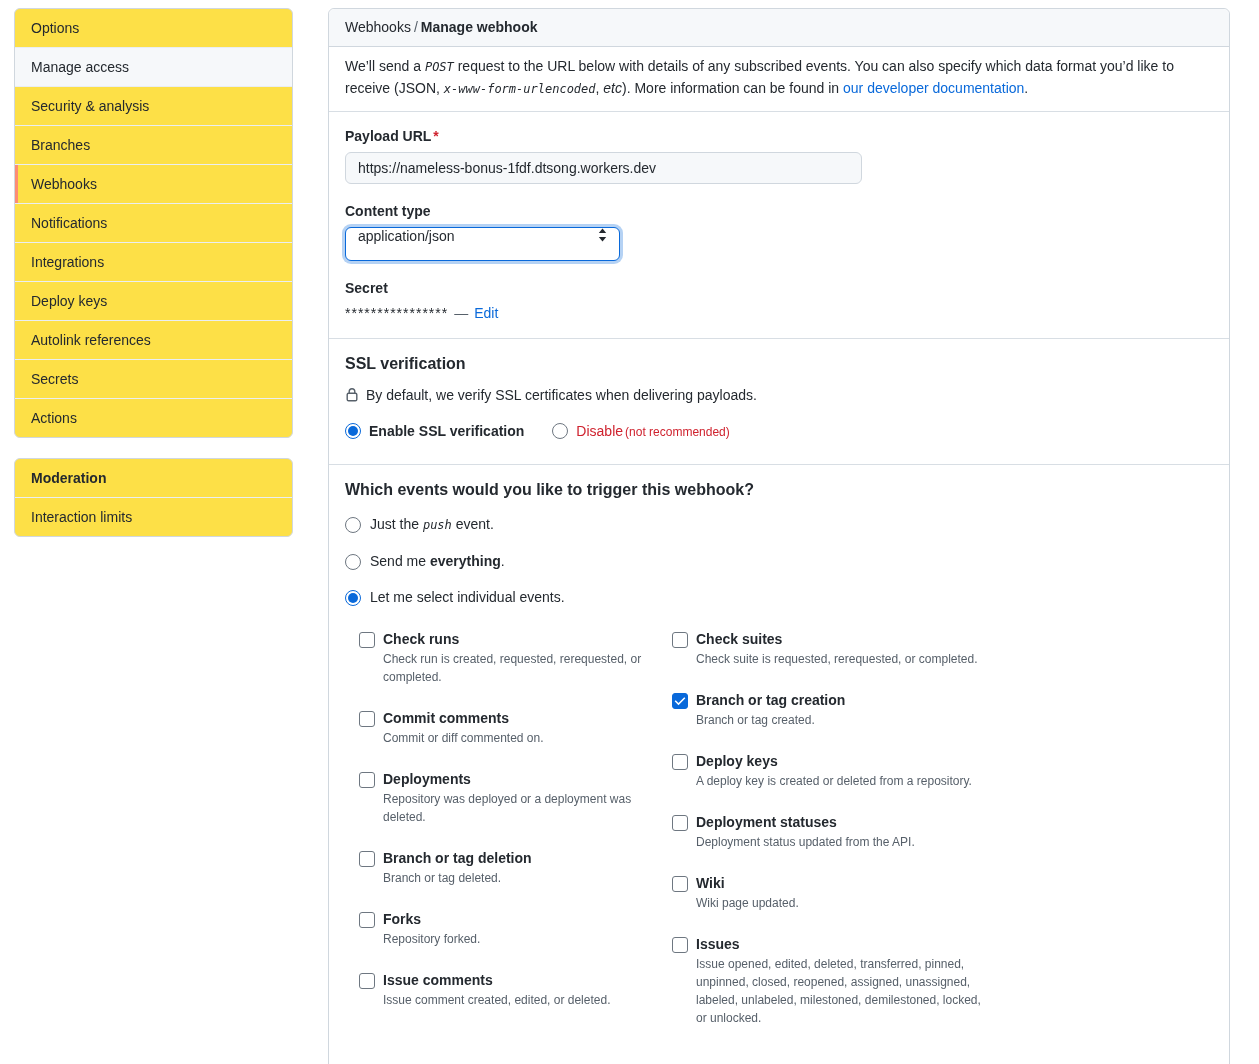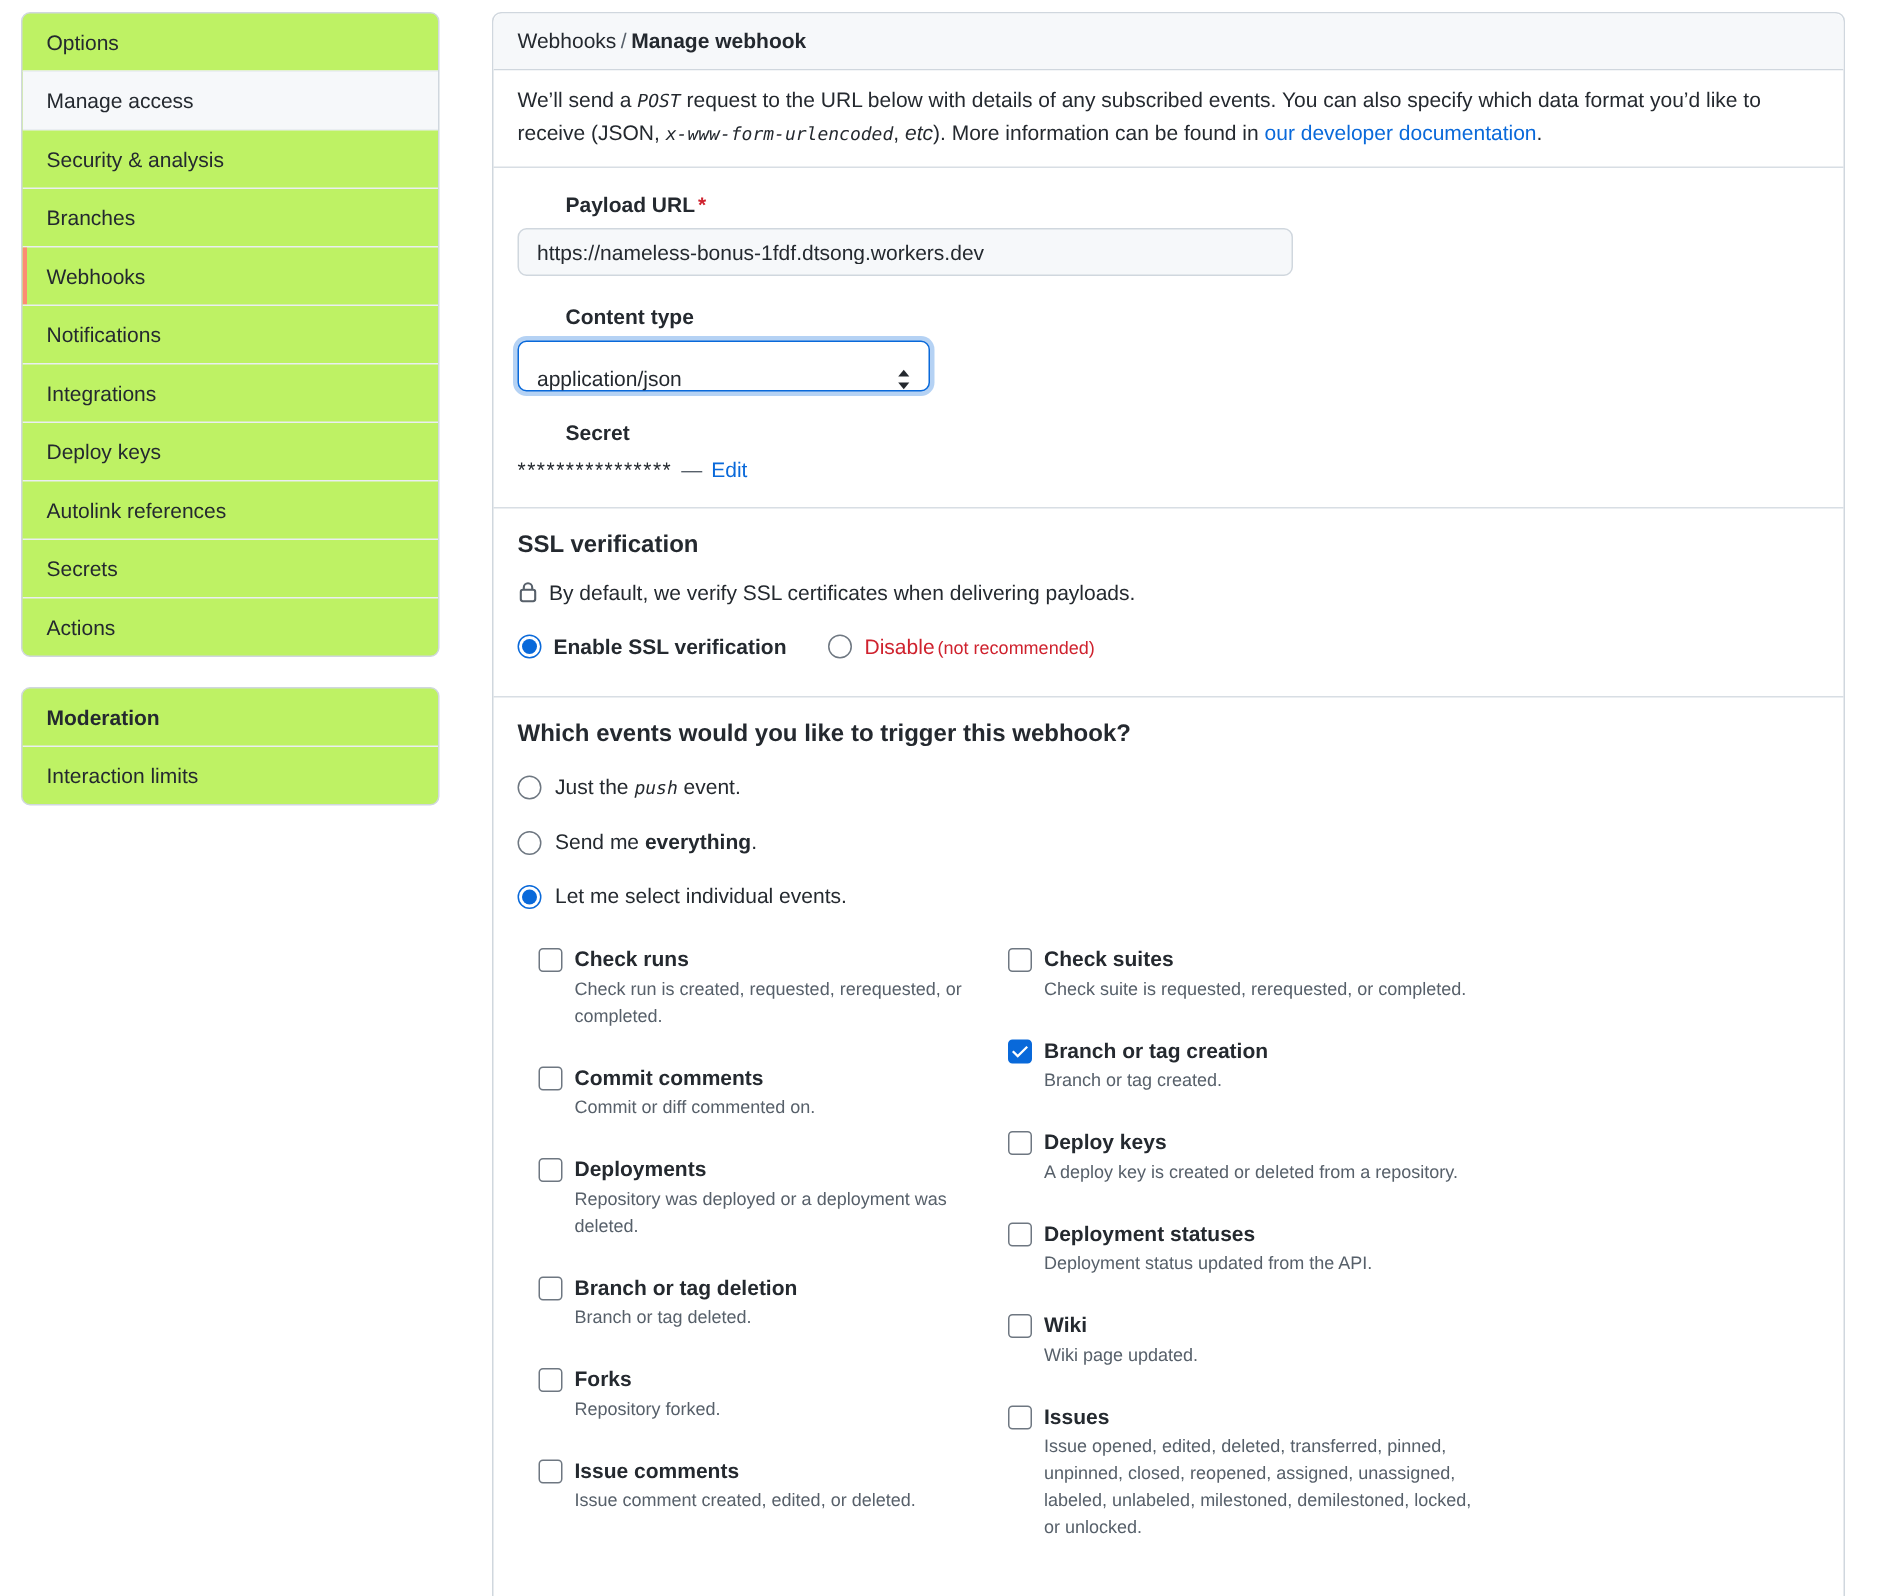--- a/index.html
+++ b/index.html
@@ -19,21 +19,21 @@
     gap: 35px;
     width: 1259px; height: 1064px;
     overflow: hidden;
   }
 
   
   .sidebar { width: 279px; flex: none; }
   .menu {
     border: 1px solid #d0d7de;
     border-radius: 6px;
-    background: #bef264;
+    background: #fde047;
     overflow: hidden;
     margin-bottom: 20px;
   }
   .menu-item {
     display: block;
     padding: 10px 16px;
     border-top: 1px solid #eaeef2;
     color: #24292f;
     text-decoration: none;
     cursor: pointer;
@@ -79,21 +79,21 @@
 
   .intro { padding: 9px 16px 11px 16px; line-height: 21px; }
   code, .mono {
     font-family: "DejaVu Sans Mono", "Liberation Mono", monospace;
     font-size: 12px;
     font-style: italic;
   }
   a.link { color: #0969da; text-decoration: none; cursor: pointer; }
 
   
-  .field-label { font-weight: 600; margin-bottom: 8px; display: block; margin-left: 32px; }
+  .field-label { font-weight: 600; margin-bottom: 8px; display: block; }
   .required { color: #cf222e; margin-left: 2px; }
   .text-input {
     width: 517px; height: 32px;
     padding: 5px 12px;
     font-size: 14px;
     font-family: "Liberation Sans", "DejaVu Sans", sans-serif;
     color: #24292f;
     background: #f6f8fa;
     border: 1px solid #d0d7de;
     border-radius: 6px;
@@ -101,21 +101,21 @@
   }
   .field-group { margin-bottom: 19px; }
   .field-group:last-child { margin-bottom: 0; }
   .select-control {
     width: 275px; height: 34px;
     background: #fff;
     border: 1px solid #0969da;
     border-radius: 6px;
     box-shadow: 0 0 0 3px rgba(9,105,218,0.3);
     display: flex;
-    align-items: flex-end;
+    align-items: flex-start;
     justify-content: space-between;
     padding: 0 12px;
     cursor: pointer;
   }
   .secret-row { display: flex; align-items: center; gap: 6px; line-height: 18px; }
   .secret-mask { letter-spacing: 1px; color: #24292f; }
   .secret-dash { color: #57606a; }
 
   
   .section-heading { font-size: 16px; font-weight: 600; margin: 0 0 12px 0; }

